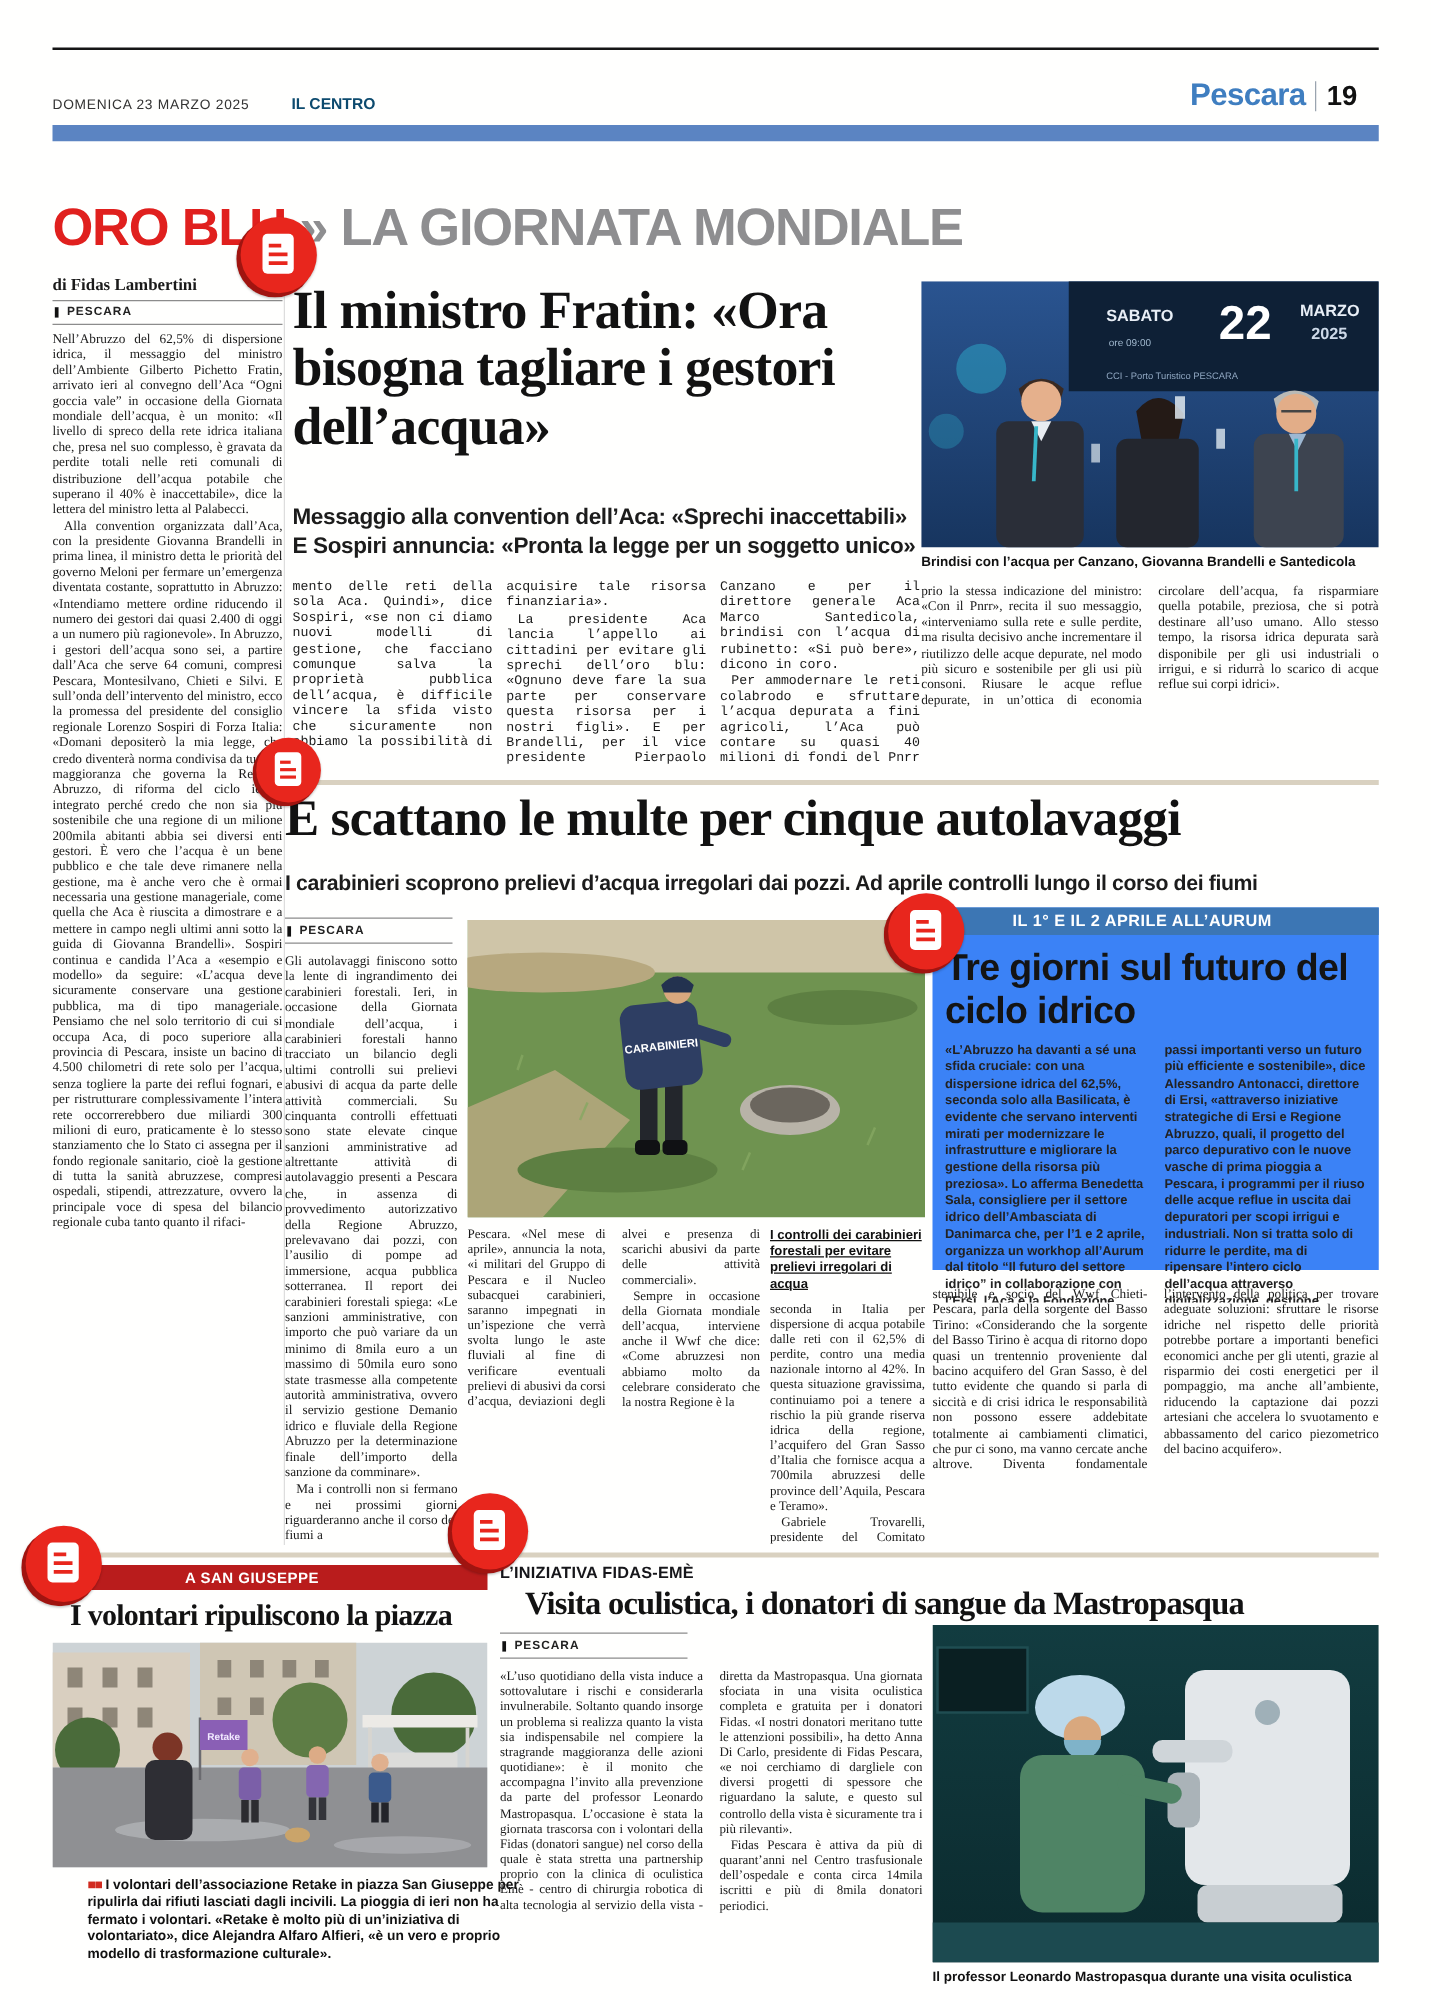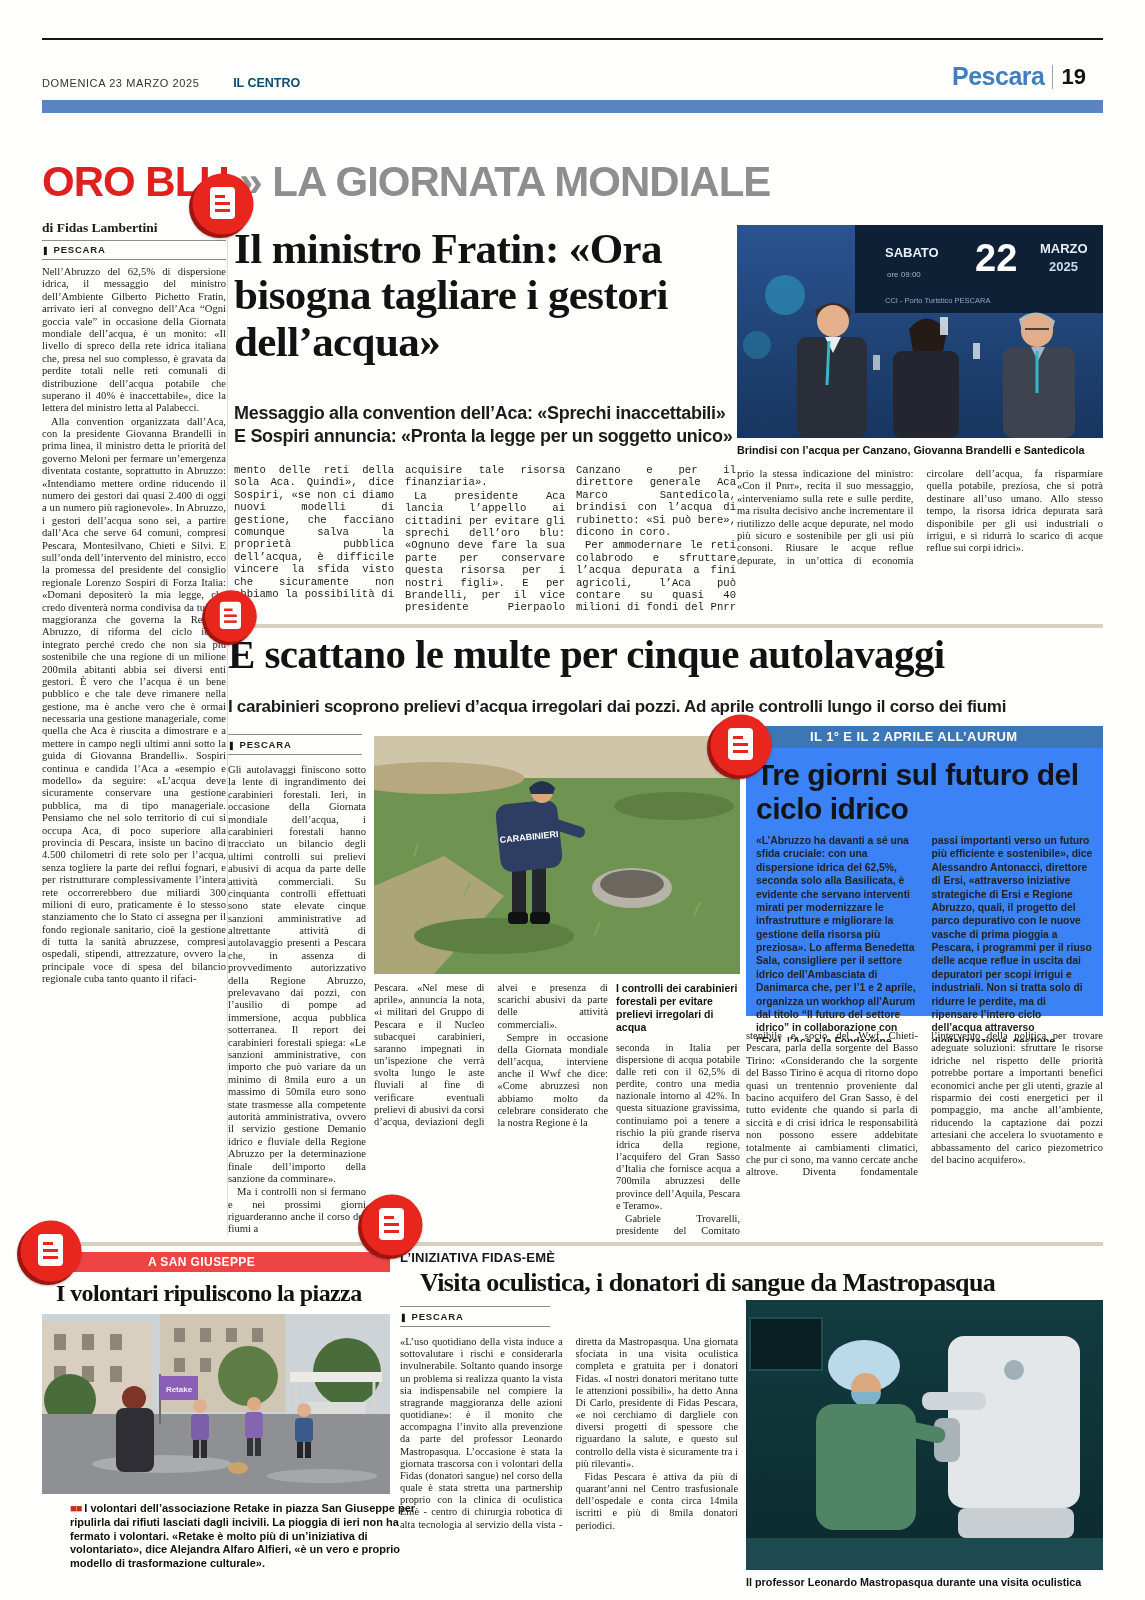--- a/index.html
+++ b/index.html
@@ -153,21 +153,21 @@
       <line x1="320" y1="180" x2="326" y2="166"></line>
         <line x1="90" y1="160" x2="96" y2="146"></line>
     </g>
   </svg>
 
   <div class="abs body-text cols2" style="left:374px;top:982px;width:234px;height:253px;font-size:10.4px;">
     <p>Pescara. «Nel mese di aprile», annuncia la nota, «i militari del Gruppo di Pescara e il Nucleo subacquei carabinieri, saranno impegnati in un’ispezione che verrà svolta lungo le aste fluviali al fine di verificare eventuali prelievi di abusivi da corsi d’acqua, deviazioni degli alvei e presenza di scarichi abusivi da parte delle attività commerciali».</p>
     <p>Sempre in occasione della Giornata mondiale dell’acqua, interviene anche il Wwf che dice: «Come abruzzesi non abbiamo molto da celebrare considerato che la nostra Regione è la</p>
   </div>
   <div class="abs" style="left:616px;top:982px;width:124px;height:253px;overflow:hidden;">
-    <div class="caption" style="font-size:10.5px;margin-bottom:7px;">I controlli dei carabinieri forestali per evitare prelievi irregolari di acqua</div>
+    <div class="caption" style="font-size:10.5px;margin-bottom:7px;text-decoration:underline;">I controlli dei carabinieri forestali per evitare prelievi irregolari di acqua</div>
     <div class="body-text" style="font-size:10.4px;">
       <p>seconda in Italia per dispersione di acqua potabile dalle reti con il 62,5% di perdite, contro una media nazionale intorno al 42%. In questa situazione gravissima, continuiamo poi a tenere a rischio la più grande riserva idrica della regione, l’acquifero del Gran Sasso d’Italia che fornisce acqua a 700mila abruzzesi delle province dell’Aquila, Pescara e Teramo».</p>
       <p>Gabriele Trovarelli, presidente del Comitato Bonifica So-</p>
     </div>
   </div>
 
   <div class="abs" style="left:746px;top:726px;width:357px;height:290px;background:#3b82f6;padding:0;">
     <div class="band" style="background:#3c76b4;height:22px;line-height:22px;font-size:13px;padding-left:64px;">IL 1° E IL 2 APRILE ALL’AURUM</div>
     <div class="sans" style="font-weight:700;font-size:30px;color:#141414;letter-spacing:-0.5px;margin:10px 10px 8px;">Tre giorni sul futuro del ciclo idrico</div>
     <div style="display:flex;gap:14px;margin:0 10px;">
@@ -175,21 +175,21 @@
       <div class="sans" style="width:50%;font-weight:700;font-size:10.3px;line-height:1.3;color:#222;height:208px;overflow:hidden;">passi importanti verso un futuro più efficiente e sostenibile», dice Alessandro Antonacci, direttore di Ersi, «attraverso iniziative strategiche di Ersi e Regione Abruzzo, quali, il progetto del parco depurativo con le nuove vasche di prima pioggia a Pescara, i programmi per il riuso delle acque reflue in uscita dai depuratori per scopi irrigui e industriali. Non si tratta solo di ridurre le perdite, ma di ripensare l’intero ciclo dell’acqua attraverso digitalizzazione, gestione intelligente e recupero delle risorse».</div>
     </div>
   </div>
 
   <div class="abs body-text cols2" style="left:746px;top:1030px;width:357px;height:206px;">
     <p>stenibile e socio del Wwf Chieti-Pescara, parla della sorgente del Basso Tirino: «Considerando che la sorgente del Basso Tirino è acqua di ritorno dopo quasi un trentennio proveniente dal bacino acquifero del Gran Sasso, è del tutto evidente che quando si parla di siccità e di crisi idrica le responsabilità non possono essere addebitate totalmente ai cambiamenti climatici, che pur ci sono, ma vanno cercate anche altrove. Diventa fondamentale l’intervento della politica per trovare adeguate soluzioni: sfruttare le risorse idriche nel rispetto delle priorità potrebbe portare a importanti benefici economici anche per gli utenti, grazie al risparmio dei costi energetici per il pompaggio, ma anche all’ambiente, riducendo la captazione dai pozzi artesiani che accelera lo svuotamento e abbassamento del carico piezometrico del bacino acquifero».</p>
   </div>
 
   <div class="abs tan" style="left:42px;top:1242px;width:1061px;"></div>
 
-  <div class="abs band" style="left:42px;top:1252px;width:348px;height:20px;line-height:20px;background:#ef4444;font-size:12px;padding-left:106px;box-sizing:border-box;">A SAN GIUSEPPE</div>
+  <div class="abs band" style="left:42px;top:1252px;width:348px;height:20px;line-height:20px;background:#b91c1c;font-size:12px;padding-left:106px;box-sizing:border-box;">A SAN GIUSEPPE</div>
   <div class="abs headline" style="left:56px;top:1280px;width:340px;font-size:24px;white-space:nowrap;">I volontari ripuliscono la piazza</div>
 
   <svg class="abs" style="left:42px;top:1314px;" width="348" height="180" viewBox="0 0 348 180">
     <rect width="348" height="180" fill="#cdd3d6"></rect>
     <rect x="0" y="8" width="110" height="92" fill="#d9cfc0"></rect>
     <rect x="118" y="0" width="125" height="98" fill="#cfc6b4"></rect>
     <g fill="#8e8678">
       <rect x="12" y="20" width="12" height="16"></rect>
         <rect x="40" y="20" width="12" height="16"></rect>
         <rect x="68" y="20" width="12" height="16"></rect>

